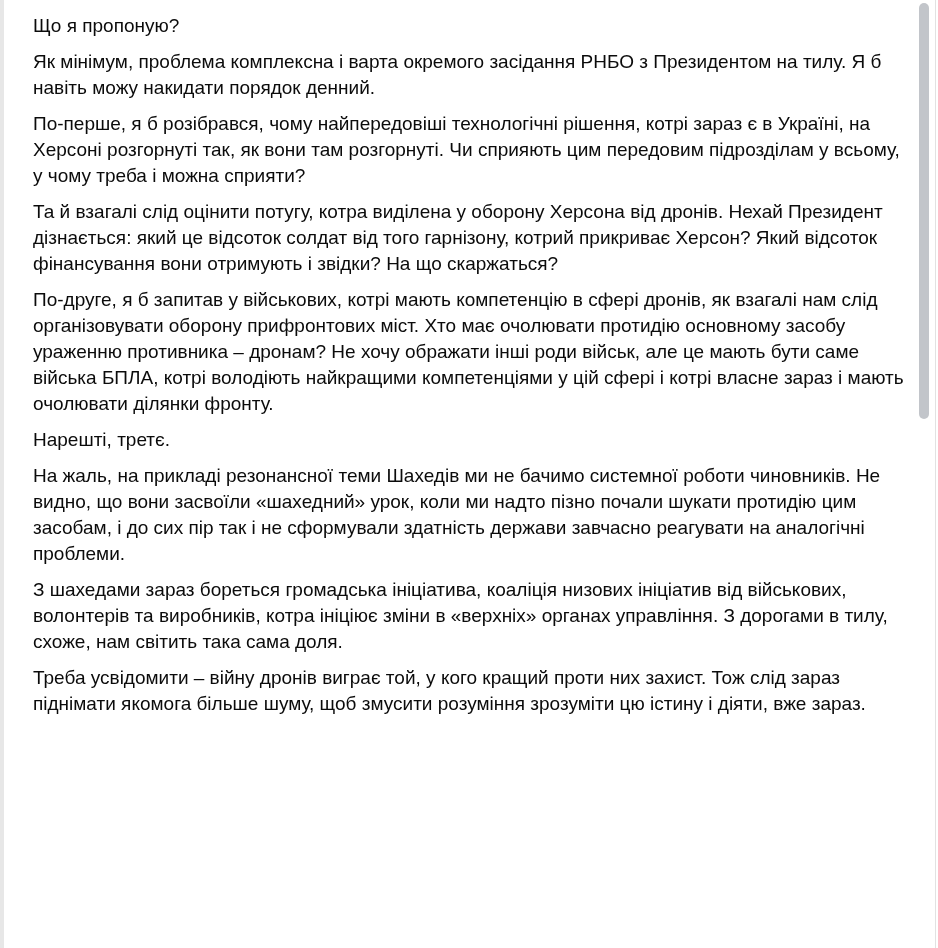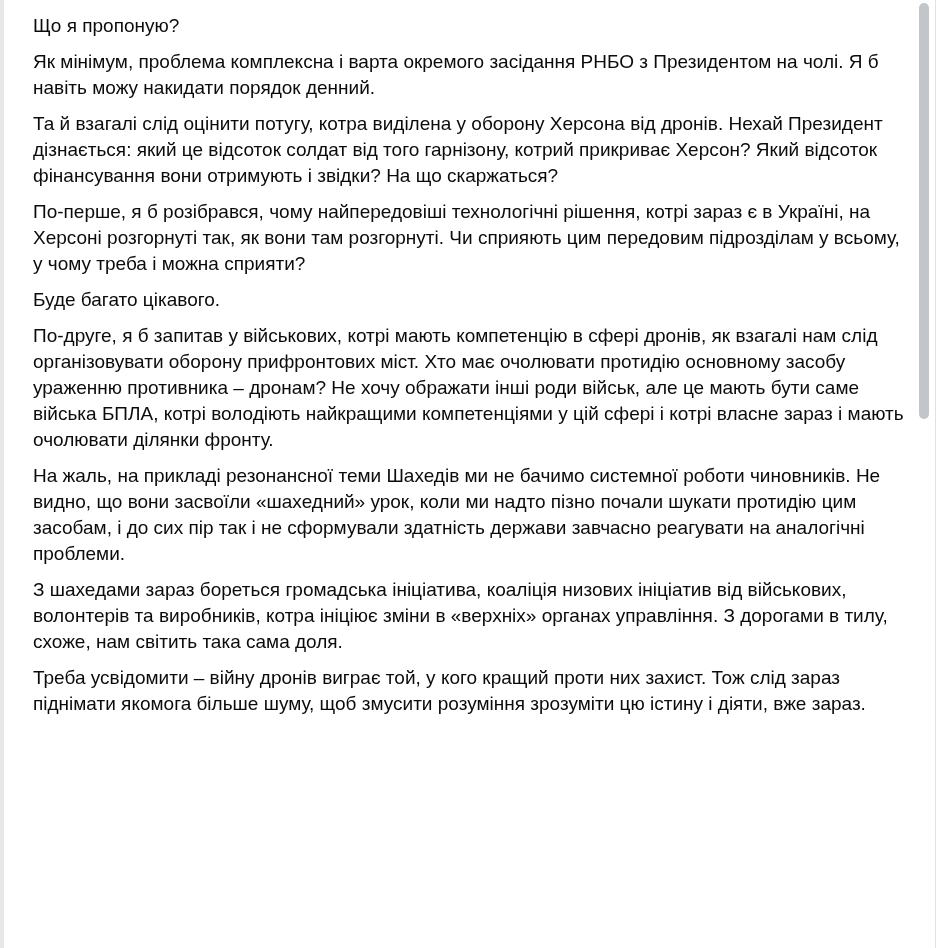--- a/index.html
+++ b/index.html
@@ -65,25 +65,25 @@
 </style>
 </head>
 <body>
 
 <div class="viewport">
 
   <div class="left-strip"></div>
 
   <div class="article">
     <p>Що я пропоную?</p>
-    <p>Як мінімум, проблема комплексна і варта окремого засідання РНБО з Президентом на чолі. Я б навіть можу накидати порядок денний.</p>
+    <p>Як мінімум, проблема комплексна і варта окремого засідання РНБО з Президентом на тилу. Я б навіть можу накидати порядок денний.</p>
+    <p>По-перше, я б розібрався, чому найпередовіші технологічні рішення, котрі зараз є в Україні, на Херсоні розгорнуті так, як вони там розгорнуті. Чи сприяють цим передовим підрозділам у всьому, у чому треба і можна сприяти?</p>
     <p>Та й взагалі слід оцінити потугу, котра виділена у оборону Херсона від дронів. Нехай Президент дізнається: який це відсоток солдат від того гарнізону, котрий прикриває Херсон? Який відсоток фінансування вони отримують і звідки? На що скаржаться?</p>
-    <p>По-перше, я б розібрався, чому найпередовіші технологічні рішення, котрі зараз є в Україні, на Херсоні розгорнуті так, як вони там розгорнуті. Чи сприяють цим передовим підрозділам у всьому, у чому треба і можна сприяти?</p>
-    <p>Буде багато цікавого.</p>
     <p>По-друге, я б запитав у військових, котрі мають компетенцію в сфері дронів, як взагалі нам слід організовувати оборону прифронтових міст. Хто має очолювати протидію основному засобу ураженню противника – дронам? Не хочу ображати інші роди військ, але це мають бути саме війська БПЛА, котрі володіють найкращими компетенціями у цій сфері і котрі власне зараз і мають очолювати ділянки фронту.</p>
+    <p>Нарешті, третє.</p>
     <p>На жаль, на прикладі резонансної теми Шахедів ми не бачимо системної роботи чиновників. Не видно, що вони засвоїли «шахедний» урок, коли ми надто пізно почали шукати протидію цим засобам, і до сих пір так і не сформували здатність держави завчасно реагувати на аналогічні проблеми.</p>
     <p>З шахедами зараз бореться громадська ініціатива, коаліція низових ініціатив від військових, волонтерів та виробників, котра ініціює зміни в «верхніх» органах управління. З дорогами в тилу, схоже, нам світить така сама доля.</p>
     <p>Треба усвідомити – війну дронів виграє той, у кого кращий проти них захист. Тож слід зараз піднімати якомога більше шуму, щоб змусити розуміння зрозуміти цю істину і діяти, вже зараз.</p>
   </div>
 
   <div class="right-border"></div>
 
   <div class="scrollbar-thumb"></div>
 
 </div>

